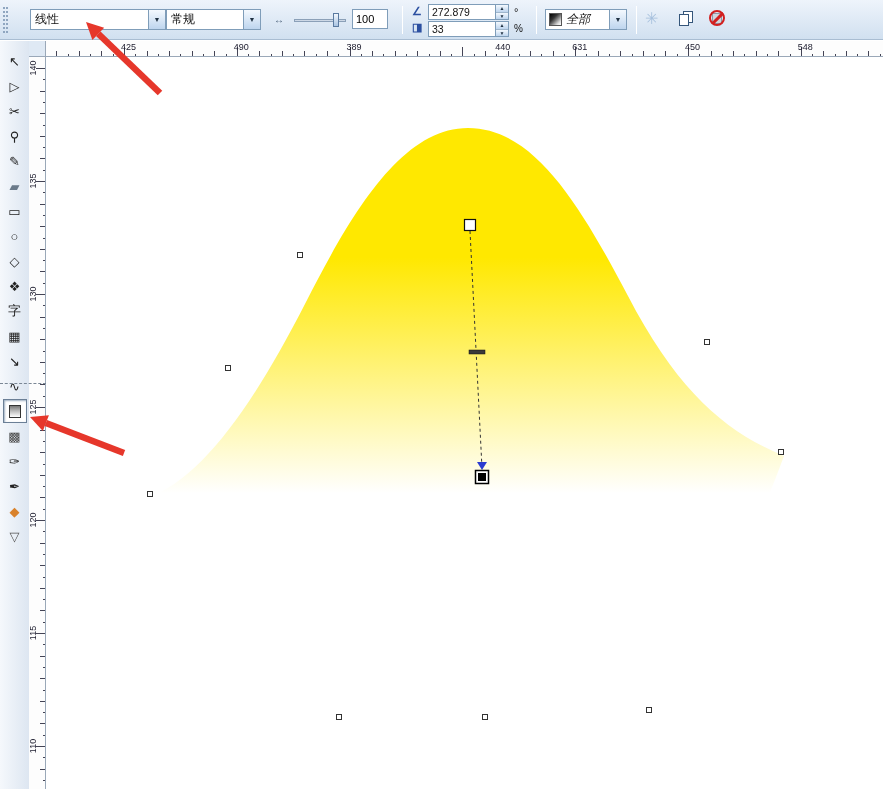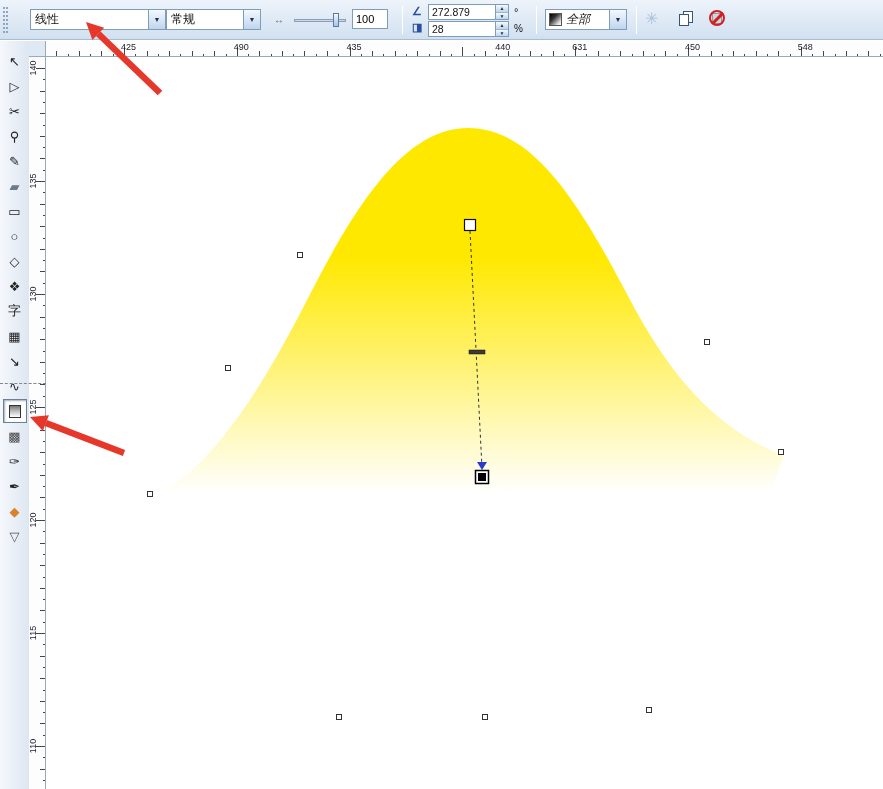--- a/index.html
+++ b/index.html
@@ -130,21 +130,21 @@
       <span class="spinval">272.879</span>
       <span class="spinbtns">
         <span>▲</span>
         <span>▼</span>
       </span>
     </div>
     <span class="unit" id="angle-unit">°</span>
 
     <span class="picon" id="edge-icon">◨</span>
     <div class="spinfield" id="edge-field">
-      <span class="spinval">28</span>
+      <span class="spinval">33</span>
       <span class="spinbtns">
         <span>▲</span>
         <span>▼</span>
       </span>
     </div>
     <span class="unit" id="edge-unit">%</span>
 
     <div class="pb-sep" id="sep2"></div>
 
     <div class="combo" id="combo-target">
@@ -192,21 +192,21 @@
       <div class="htick" style="left: 213.36px;"></div>
       <div class="htick half" style="left: 224.64px;"></div>
       <div class="htick" style="left: 235.92px;"></div>
       <div class="htick half" style="left: 247.2px;"></div>
       <div class="htick" style="left: 258.48px;"></div>
       <div class="htick half" style="left: 269.76px;"></div>
       <div class="htick" style="left: 281.04px;"></div>
       <div class="htick half" style="left: 292.32px;"></div>
       <div class="htick major" style="left: 303.6px;"></div>
       <div class="htick half" style="left: 314.88px;"></div>
-      <div class="hlabel" style="left: 291.6px;">435</div>
+      <div class="hlabel" style="left: 291.6px;">389</div>
       <div class="htick" style="left: 326.16px;"></div>
       <div class="htick half" style="left: 337.44px;"></div>
       <div class="htick" style="left: 348.72px;"></div>
       <div class="htick half" style="left: 360px;"></div>
       <div class="htick" style="left: 371.28px;"></div>
       <div class="htick half" style="left: 382.56px;"></div>
       <div class="htick" style="left: 393.84px;"></div>
       <div class="htick half" style="left: 405.12px;"></div>
       <div class="htick major" style="left: 416.4px;"></div>
       <div class="htick half" style="left: 427.68px;"></div>

